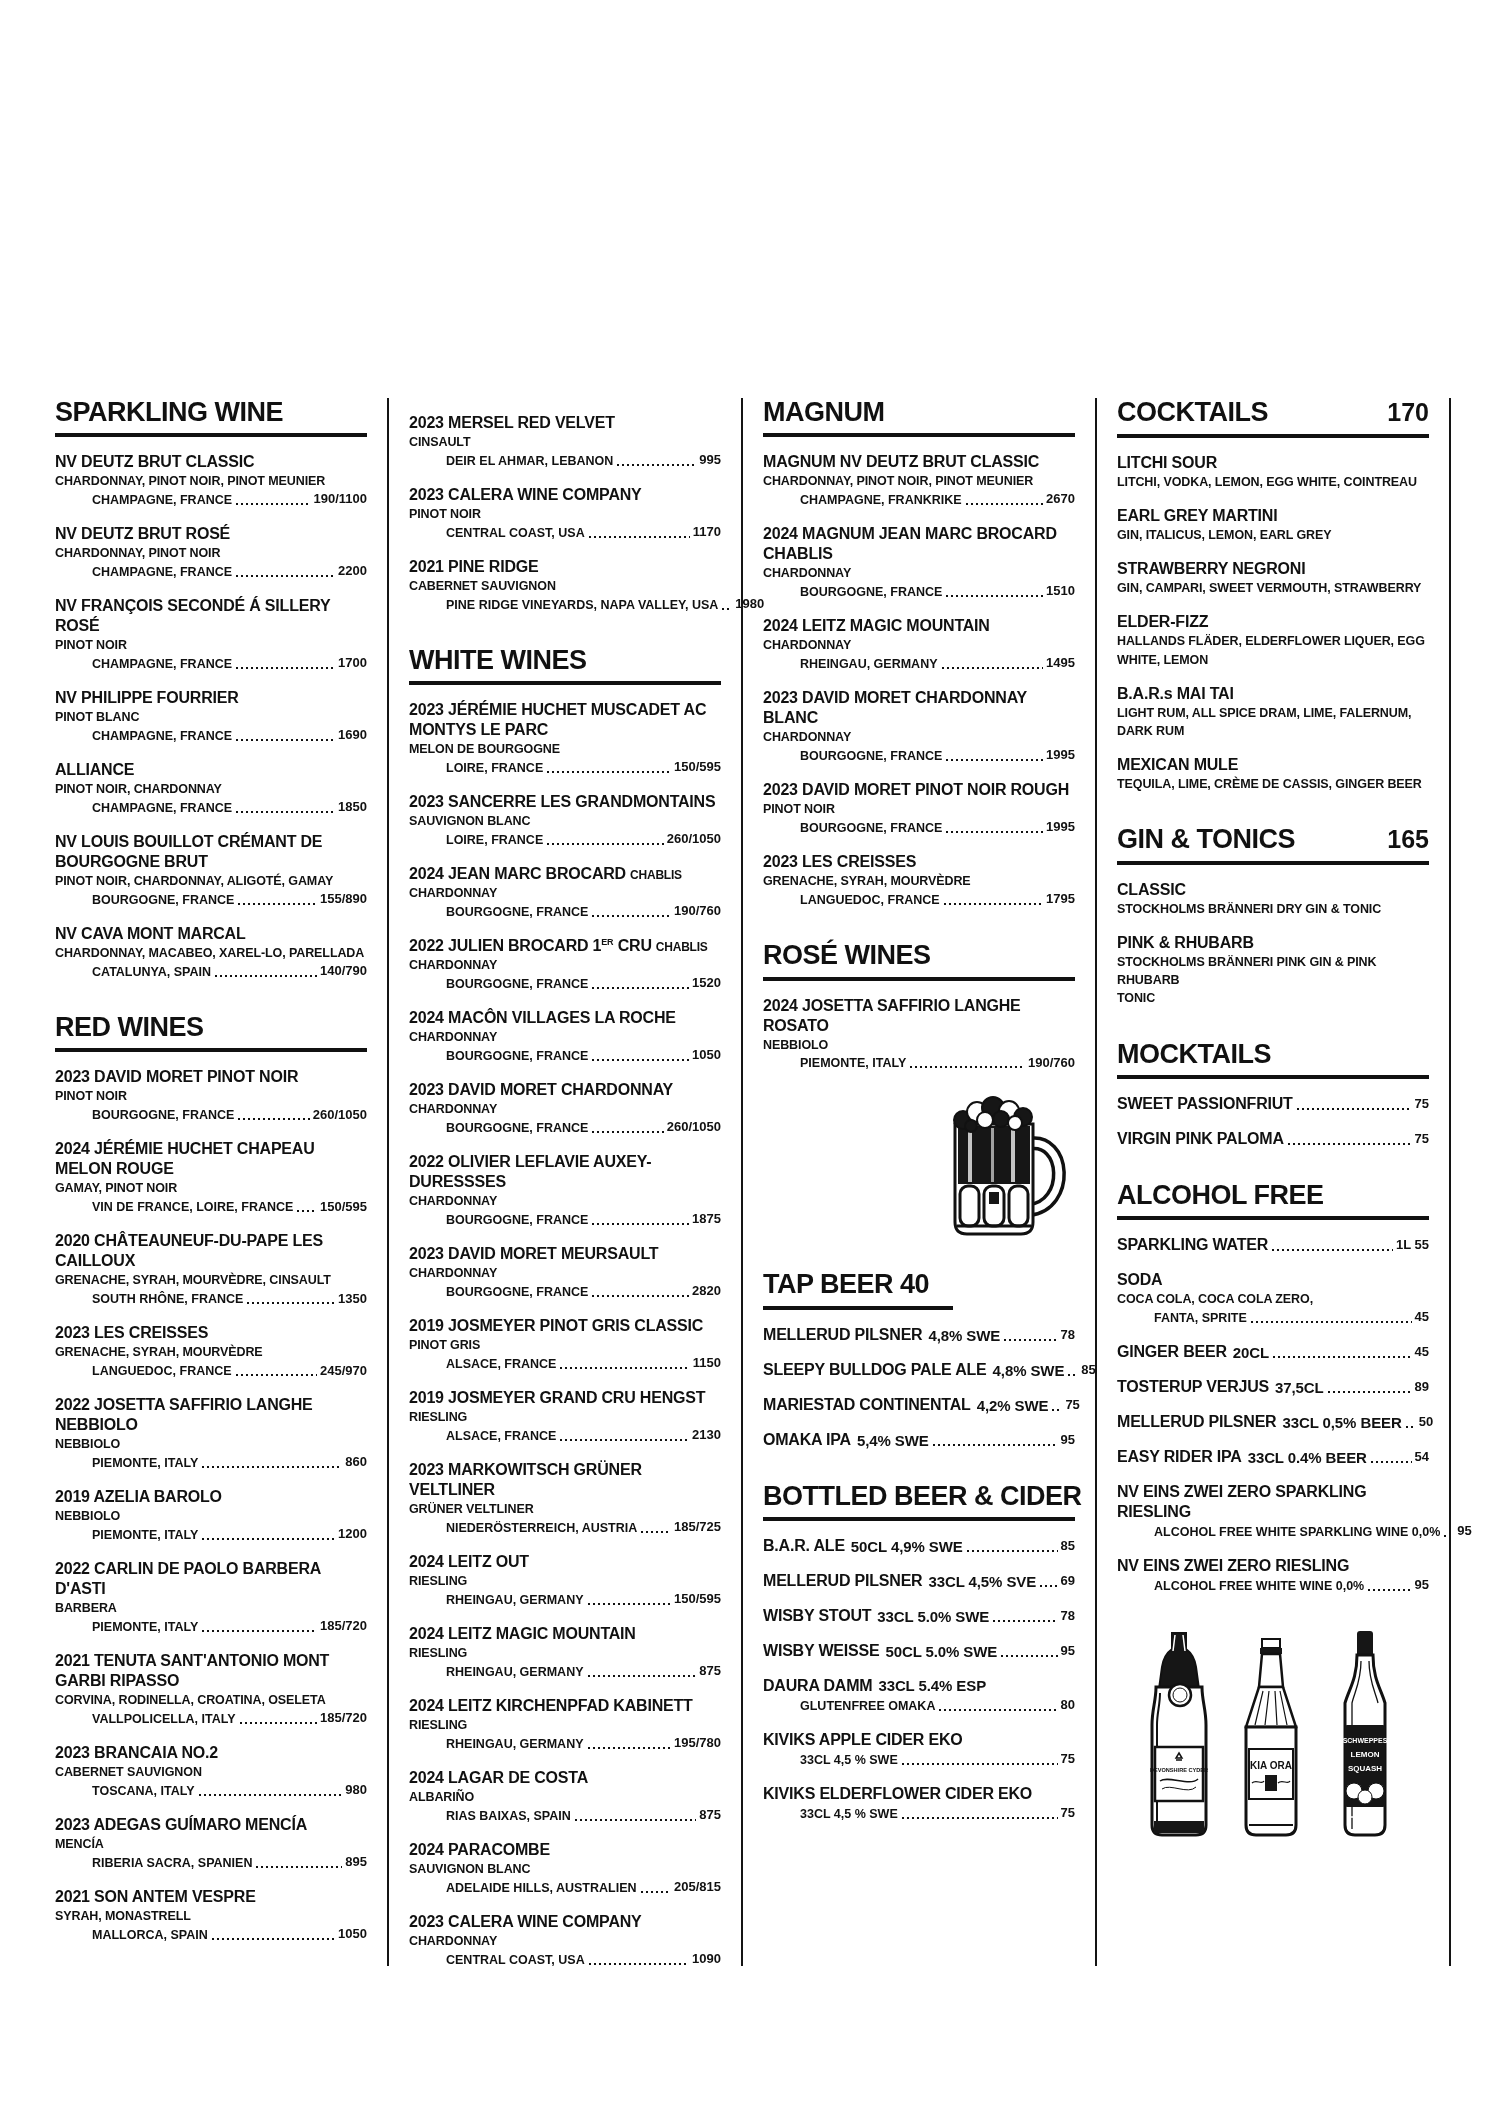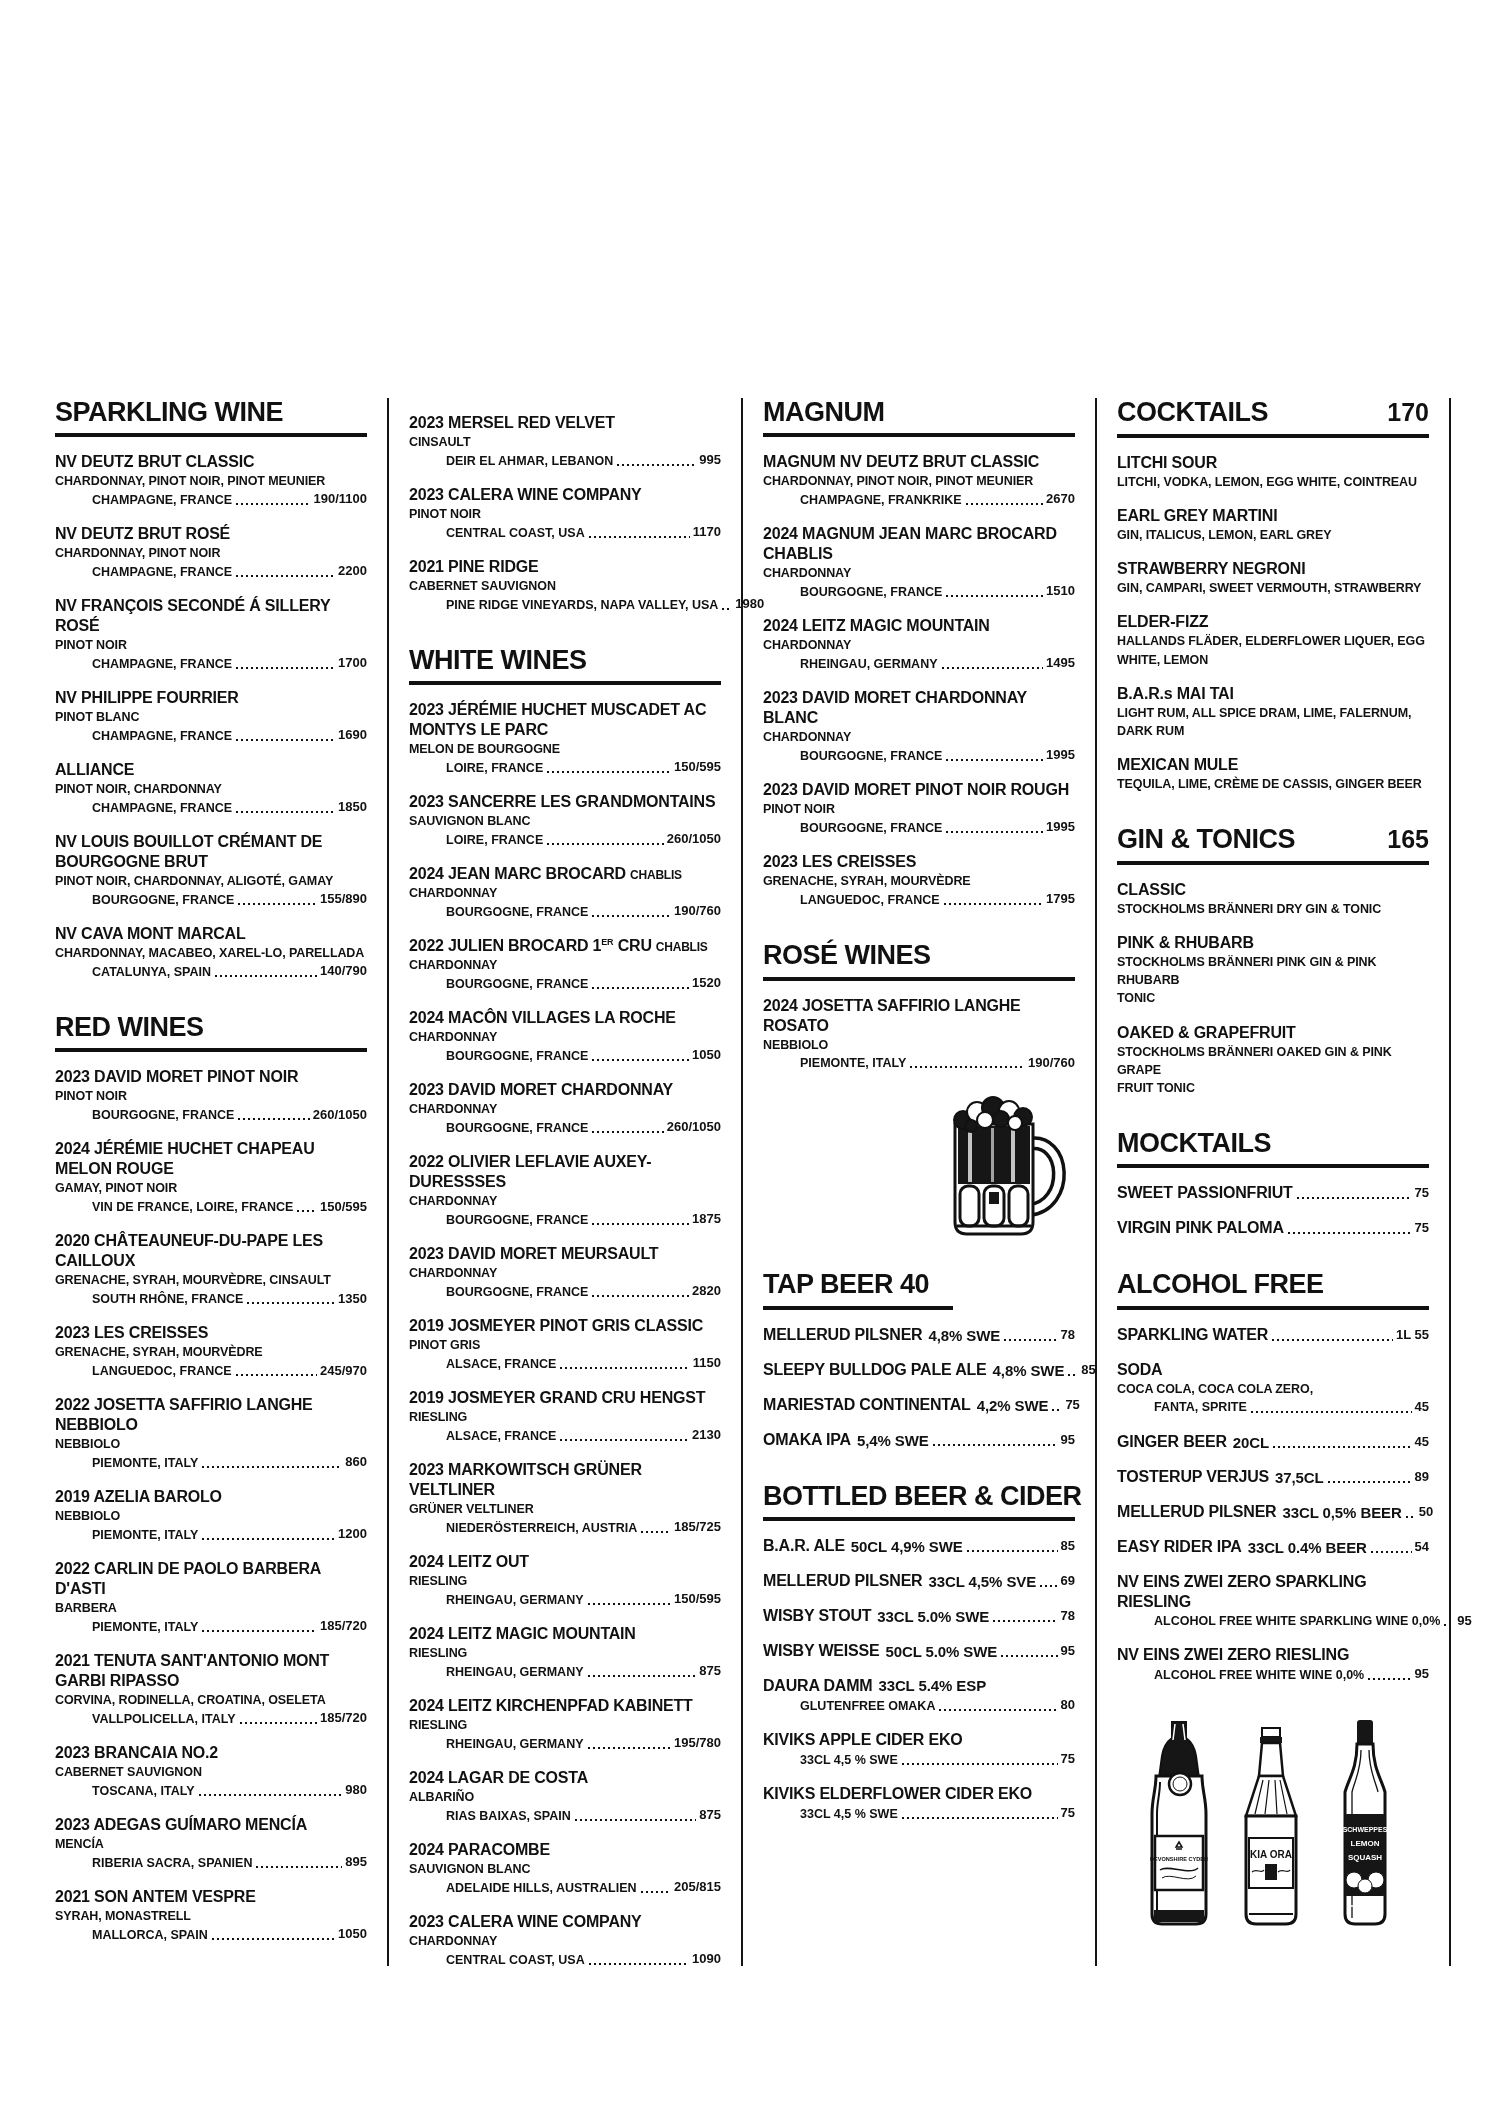--- a/index.html
+++ b/index.html
@@ -656,25 +656,20 @@
           </div>
           <div class="rule"></div>
           <div class="item">
             <div class="title-line"><span class="title">CLASSIC</span></div>
             <div class="sub">STOCKHOLMS BRÄNNERI DRY GIN &amp; TONIC</div>
           </div>
           <div class="item">
             <div class="title-line"><span class="title">PINK &amp; RHUBARB</span></div>
             <div class="sub">STOCKHOLMS BRÄNNERI PINK GIN &amp; PINK RHUBARB</div>
             <div class="sub">TONIC</div>
-          </div>
-          <div class="item">
-            <div class="title-line"><span class="title">OAKED &amp; GRAPEFRUIT</span></div>
-            <div class="sub">STOCKHOLMS BRÄNNERI OAKED GIN &amp; PINK GRAPE</div>
-            <div class="sub">FRUIT TONIC</div>
           </div>
         </section>
         <section class="section">
           <div class="heading-row">
             <span class="h-title">MOCKTAILS</span>
           </div>
           <div class="rule"></div>
           <div class="item">
             <div class="row title-row">
               <span class="title">SWEET PASSIONFRIUT</span>

